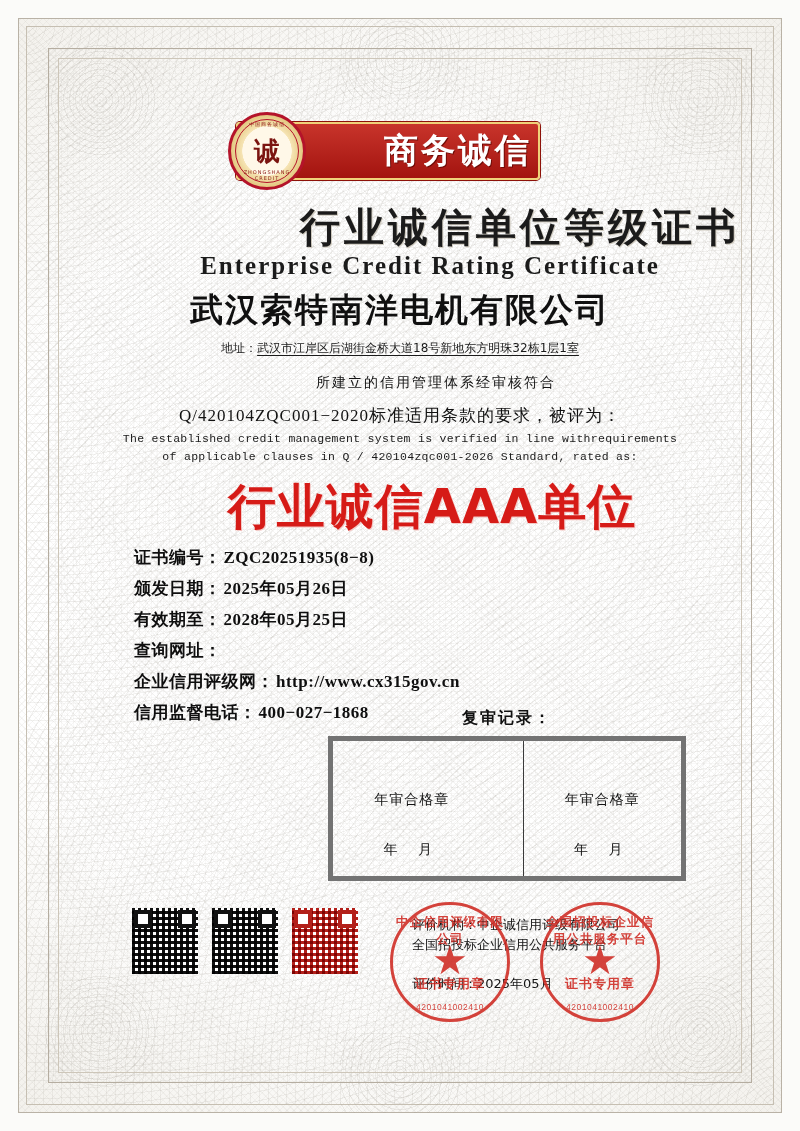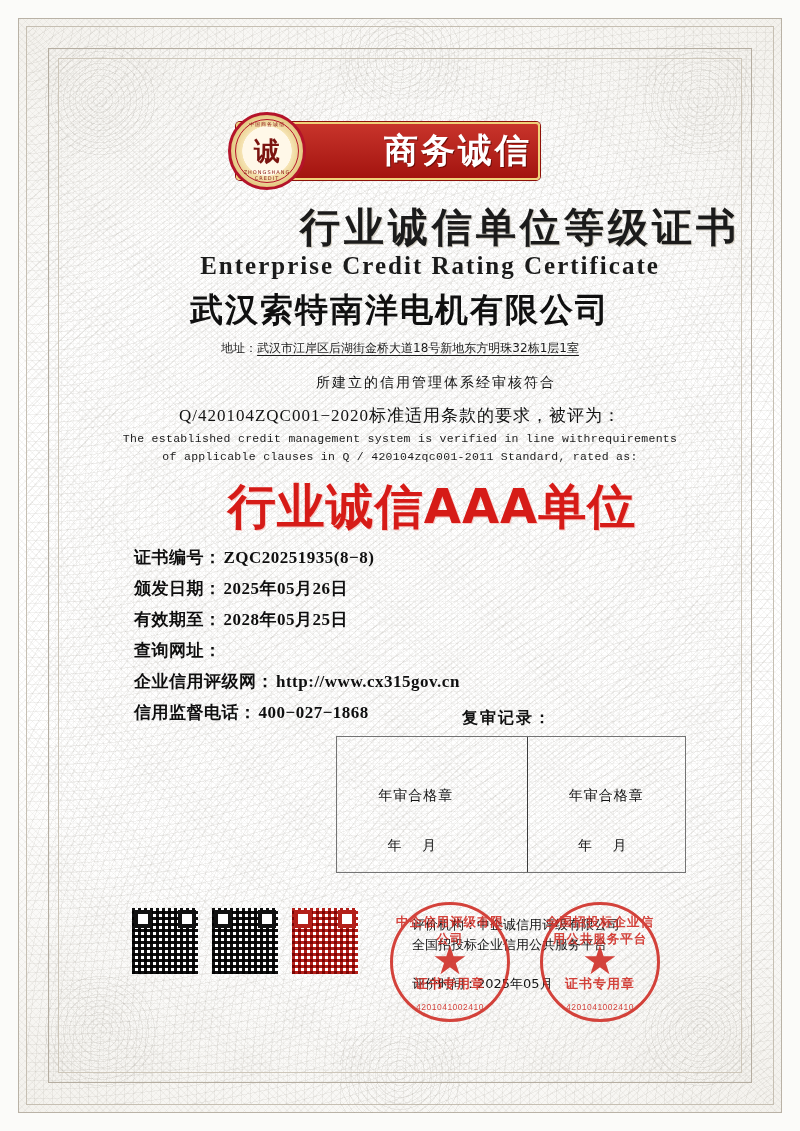--- a/index.html
+++ b/index.html
@@ -165,22 +165,22 @@
   }
   .field-label{white-space:nowrap;}
   .field-value{margin-left:2px;}
 
   .review-title{
     position:absolute;left:402px;top:648px;
     font-family:"DejaVu Sans", sans-serif;
     font-size:16px;font-weight:bold;color:#111;letter-spacing:2px;
   }
   .review-box{
-    position:absolute;left:276px;top:676px;width:348px;height:135px;
-    border:1px solid #737373;
+    position:absolute;left:268px;top:676px;width:348px;height:135px;
+    border:5px solid #737373;
     display:flex;
     gap:32px;
   }
   .review-cell{
     flex:1;position:relative;
   }
   .review-cell + .review-cell{border-left:1px solid #3a3a3a;}
   .rc-top{
     position:absolute;left:0;top:50px;width:100%;text-align:center;
     font-family:"DejaVu Sans", sans-serif;font-size:14px;color:#141414;letter-spacing:1px;
@@ -282,21 +282,21 @@
     <div class="title-en">Enterprise Credit  Rating Certificate</div>
     <div class="company">武汉索特南洋电机有限公司</div>
 
     <div class="address">
       <span>地址：</span><u>武汉市江岸区后湖街金桥大道18号新地东方明珠32栋1层1室</u>
     </div>
 
     <div class="line-estab">所建立的信用管理体系经审核符合</div>
     <div class="line-std">Q/420104ZQC001−2020标准适用条款的要求，被评为：</div>
     <div class="line-en1">The established credit management system is verified in line withrequirements</div>
-    <div class="line-en2">of applicable clauses in Q / 420104zqc001-2011 Standard, rated as:</div>
+    <div class="line-en2">of applicable clauses in Q / 420104zqc001-2026 Standard, rated as:</div>
 
     <div class="grade">行业诚信AAA单位</div>
 
     <div class="fields">
       <div class="field-row">
         <span class="field-label">证书编号：</span>
         <span class="field-value">ZQC20251935(8−8)</span>
       </div>
       <div class="field-row">
         <span class="field-label">颁发日期：</span>

